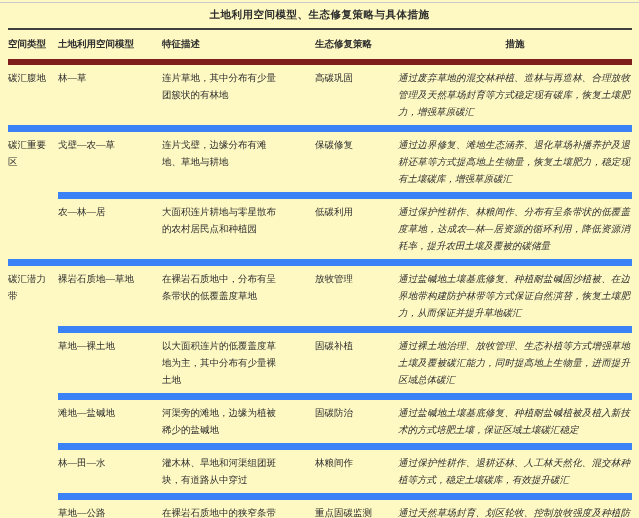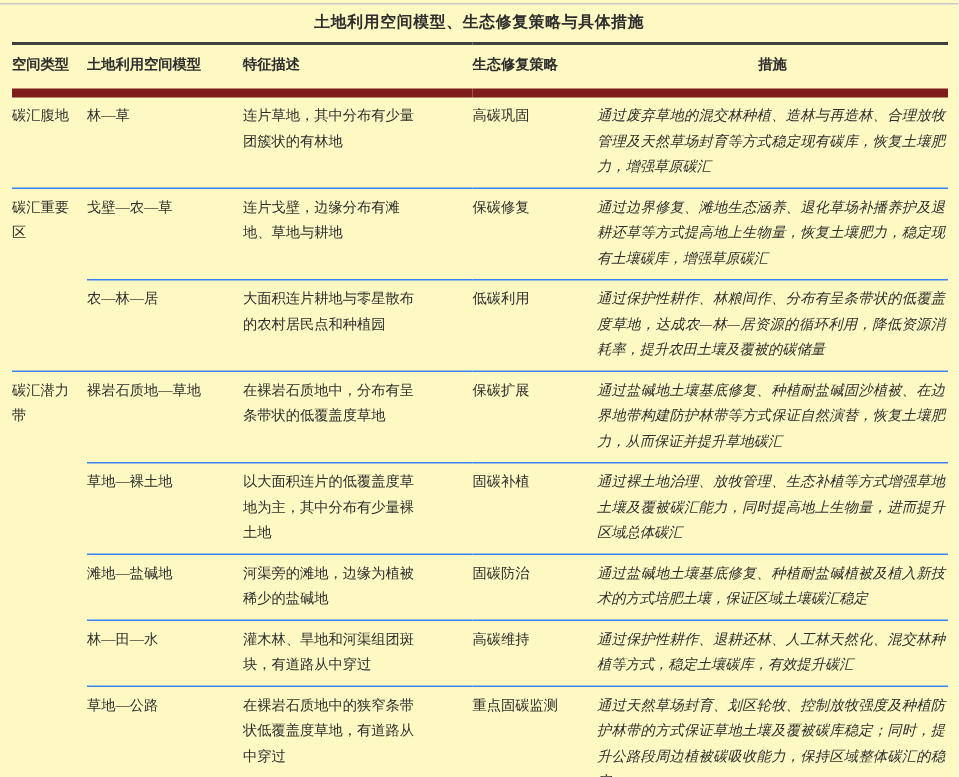--- a/index.html
+++ b/index.html
@@ -39,21 +39,21 @@
     font-weight:normal;
     padding:5px 4px 4px 0;
     word-break:break-all;
   }
   thead th {
     font-weight:bold;
     border-bottom:6px solid #7f1d1d;
     padding:6px 0 6px 0;
     vertical-align:middle;
   }
-  tbody td { border-bottom:1px solid #3b82f6; }
+  tbody td { border-bottom:7px solid #3b82f6; }
   td.c3 { padding-right:36px;margin-left:33px; }
   td.c5 { padding-right:2px; text-align:justify;font-style:italic; }
   th.c5 { text-align:center; }
 </style>
 </head>
 <body>
 
 <div class="page">
   <div class="top-rule"></div>
 
@@ -97,39 +97,39 @@
         <td class="c2">农—林—居</td>
         <td class="c3">大面积连片耕地与零星散布的农村居民点和种植园</td>
         <td class="c4">低碳利用</td>
         <td class="c5">通过保护性耕作、林粮间作、分布有呈条带状的低覆盖度草地，达成农—林—居资源的循环利用，降低资源消耗率，提升农田土壤及覆被的碳储量</td>
       </tr>
 
       <tr>
         <td class="c1" rowspan="5">碳汇潜力带</td>
         <td class="c2">裸岩石质地—草地</td>
         <td class="c3">在裸岩石质地中，分布有呈条带状的低覆盖度草地</td>
-        <td class="c4">保碳扩展</td>
+        <td class="c4">放牧管理</td>
         <td class="c5">通过盐碱地土壤基底修复、种植耐盐碱固沙植被、在边界地带构建防护林带等方式保证自然演替，恢复土壤肥力，从而保证并提升草地碳汇</td>
       </tr>
       <tr>
         <td class="c2">草地—裸土地</td>
         <td class="c3">以大面积连片的低覆盖度草地为主，其中分布有少量裸土地</td>
         <td class="c4">固碳补植</td>
         <td class="c5">通过裸土地治理、放牧管理、生态补植等方式增强草地土壤及覆被碳汇能力，同时提高地上生物量，进而提升区域总体碳汇</td>
       </tr>
       <tr>
         <td class="c2">滩地—盐碱地</td>
         <td class="c3">河渠旁的滩地，边缘为植被稀少的盐碱地</td>
         <td class="c4">固碳防治</td>
         <td class="c5">通过盐碱地土壤基底修复、种植耐盐碱植被及植入新技术的方式培肥土壤，保证区域土壤碳汇稳定</td>
       </tr>
       <tr>
         <td class="c2">林—田—水</td>
         <td class="c3">灌木林、旱地和河渠组团斑块，有道路从中穿过</td>
-        <td class="c4">高碳维持</td>
+        <td class="c4">林粮间作</td>
         <td class="c5">通过保护性耕作、退耕还林、人工林天然化、混交林种植等方式，稳定土壤碳库，有效提升碳汇</td>
       </tr>
       <tr>
         <td class="c2">草地—公路</td>
         <td class="c3">在裸岩石质地中的狭窄条带状低覆盖度草地，有道路从中穿过</td>
         <td class="c4">重点固碳监测</td>
         <td class="c5">通过天然草场封育、划区轮牧、控制放牧强度及种植防护林带的方式保证草地土壤及覆被碳库稳定；同时，提升公路段周边植被碳吸收能力，保持区域整体碳汇的稳定</td>
       </tr>
     </tbody>
   </table>

